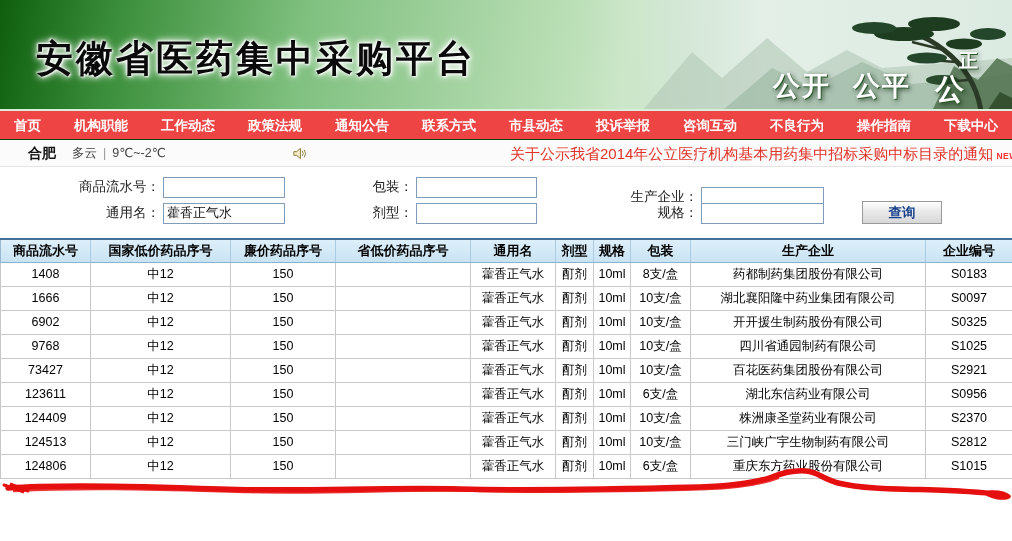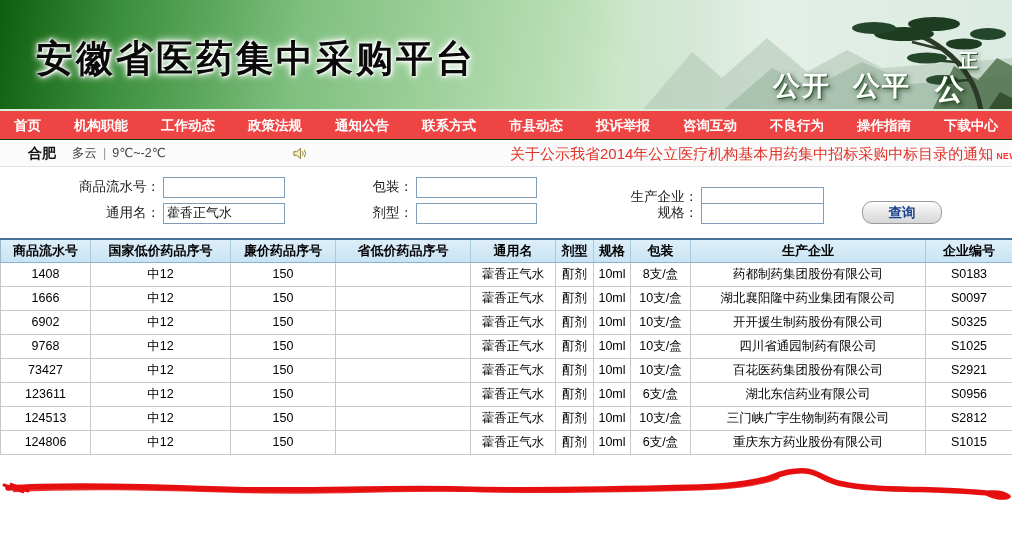--- a/index.html
+++ b/index.html
@@ -47,21 +47,21 @@
   .flabel { display:inline-block; text-align:right; font-size:13.5px; color:#222; padding-right:3px;margin-left:48px; }
   .finput { height:21px; border:1px solid #7f9db9; background:#fff; font-size:13px; padding:0 3px;
     font-family:"Liberation Sans","DejaVu Sans",sans-serif; color:#111; }
   .g0 { left:0;   top:9px; }  .g0 .flabel{width:115px;} .g0 .finput{width:122px;}
   .g1 { left:300px; top:9px; } .g1 .flabel{width:68px;}  .g1 .finput{width:121px;}
   .g2 { left:560px; top:19px; } .g2 .flabel{width:93px;}  .g2 .finput{width:123px;}
   .g3 { left:0;   top:35px; } .g3 .flabel{width:115px;padding-left:23px;} .g3 .finput{width:122px;}
   .g4 { left:300px; top:35px; } .g4 .flabel{width:68px;}  .g4 .finput{width:121px;}
   .g5 { left:560px; top:35px; } .g5 .flabel{width:93px;}  .g5 .finput{width:123px;}
   .query-btn { position:absolute; left:862px; top:34px; width:80px; height:23px;
-    background:linear-gradient(#fefefe,#e9e9e9 45%,#d7d7d7); border:1px solid #9a9a9a; border-radius:10px;
+    background:linear-gradient(#fefefe,#e9e9e9 45%,#d7d7d7); border:1px solid #9a9a9a; border-radius:0;
     font-size:13.5px; font-weight:bold; color:#17418c; cursor:pointer;
     font-family:"Liberation Sans","DejaVu Sans",sans-serif; }
 
   
   .results { position:absolute; left:0; top:238px; width:1012px; border-collapse:collapse; table-layout:fixed;
     border-top:2px solid #436f99; border-left:1px solid #9ab8d0; border-right:1px solid #9ab8d0; }
   .results th { height:23px; background:linear-gradient(#ddeff9,#c9e3f3); border-right:1px solid #a8cbe2;
     border-bottom:1px solid #8fb2cc; font-size:13px; font-weight:bold; color:#000; text-align:center;
     white-space:nowrap; overflow:hidden; }
   .results td { height:24px; background:#fff; border:1px solid #c9c9c9; font-size:12.5px; color:#000;
@@ -262,20 +262,32 @@
         <td>150</td>
         <td></td>
         <td>藿香正气水</td>
         <td>酊剂</td>
         <td>10ml</td>
         <td>6支/盒</td>
         <td>湖北东信药业有限公司</td>
         <td>S0956</td>
       </tr>
         <tr>
+        <td>124409</td>
+        <td>中12</td>
+        <td>150</td>
+        <td></td>
+        <td>藿香正气水</td>
+        <td>酊剂</td>
+        <td>10ml</td>
+        <td>10支/盒</td>
+        <td>株洲康圣堂药业有限公司</td>
+        <td>S2370</td>
+      </tr>
+        <tr>
         <td>124513</td>
         <td>中12</td>
         <td>150</td>
         <td></td>
         <td>藿香正气水</td>
         <td>酊剂</td>
         <td>10ml</td>
         <td>10支/盒</td>
         <td>三门峡广宇生物制药有限公司</td>
         <td>S2812</td>

